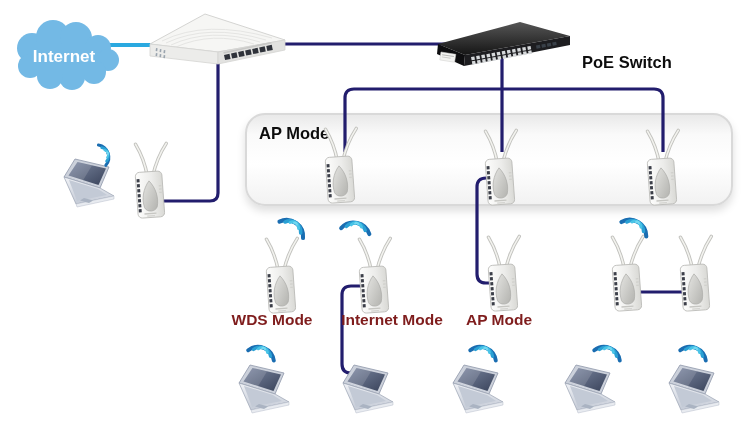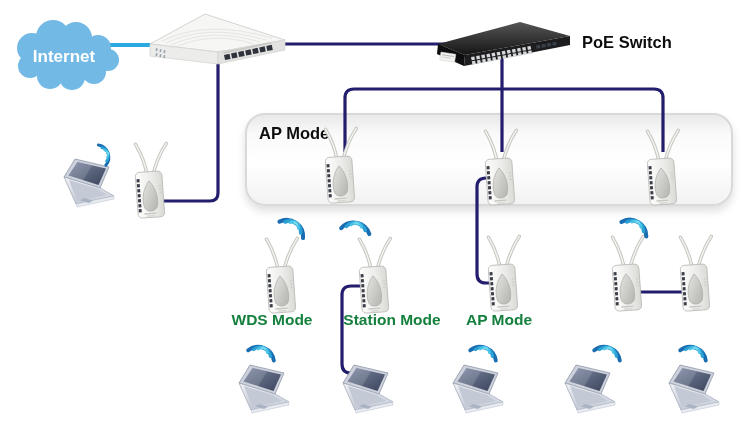--- a/index.html
+++ b/index.html
@@ -13,23 +13,23 @@
     left:245px;top:113px;width:488px;height:93px;
     border:2px solid #d9d9d9;border-radius:20px;box-sizing:border-box;
     background:linear-gradient(180deg,#e9e9e9 0%,#fafafa 22%,#ffffff 55%,#f2f2f2 100%);
     box-shadow:0 5px 9px rgba(0,0,0,0.13);
   }
   #ap-panel .panel-label{
     position:absolute;left:12px;top:9px;font-size:16.5px;font-weight:bold;color:#0d0d0d;
   }
   .mode-label{
     position:absolute;top:311px;transform:translateX(-50%);
-    font-size:15.5px;font-weight:bold;color:#15803d;white-space:nowrap;
-  }
-  .big-label{font-size:16.5px;font-weight:bold;color:#0d0d0d;white-space:nowrap;}
+    font-size:15.5px;font-weight:bold;color:#7f1d1d;white-space:nowrap;
+  }
+  .big-label{font-size:16.5px;font-weight:bold;color:#0d0d0d;white-space:nowrap;margin-top:20px;}
   svg{display:block;}
   .wifi{pointer-events:none;}
 </style>
 </head>
 <body>
 
 <div id="canvas">
 
   <svg width="0" height="0" style="position:absolute" aria-hidden="true">
     <defs>
@@ -278,16 +278,16 @@
       <use href="#wifi-shape"></use>
     </svg>
   <svg class="wifi abs" style="left:587px;top:325px;transform:rotate(22deg)" width="46" height="46" viewBox="-26 -26 52 52">
       <use href="#wifi-shape"></use>
     </svg>
   <svg class="wifi abs" style="left:673px;top:325px;transform:rotate(22deg)" width="46" height="46" viewBox="-26 -26 52 52">
       <use href="#wifi-shape"></use>
     </svg>
 
   <div class="mode-label" style="left:272px">WDS Mode</div>
-  <div class="mode-label" style="left:392px">Station Mode</div>
+  <div class="mode-label" style="left:392px">Internet Mode</div>
   <div class="mode-label" style="left:499px">AP Mode</div>
 
 </div>
 
 </body></html>

